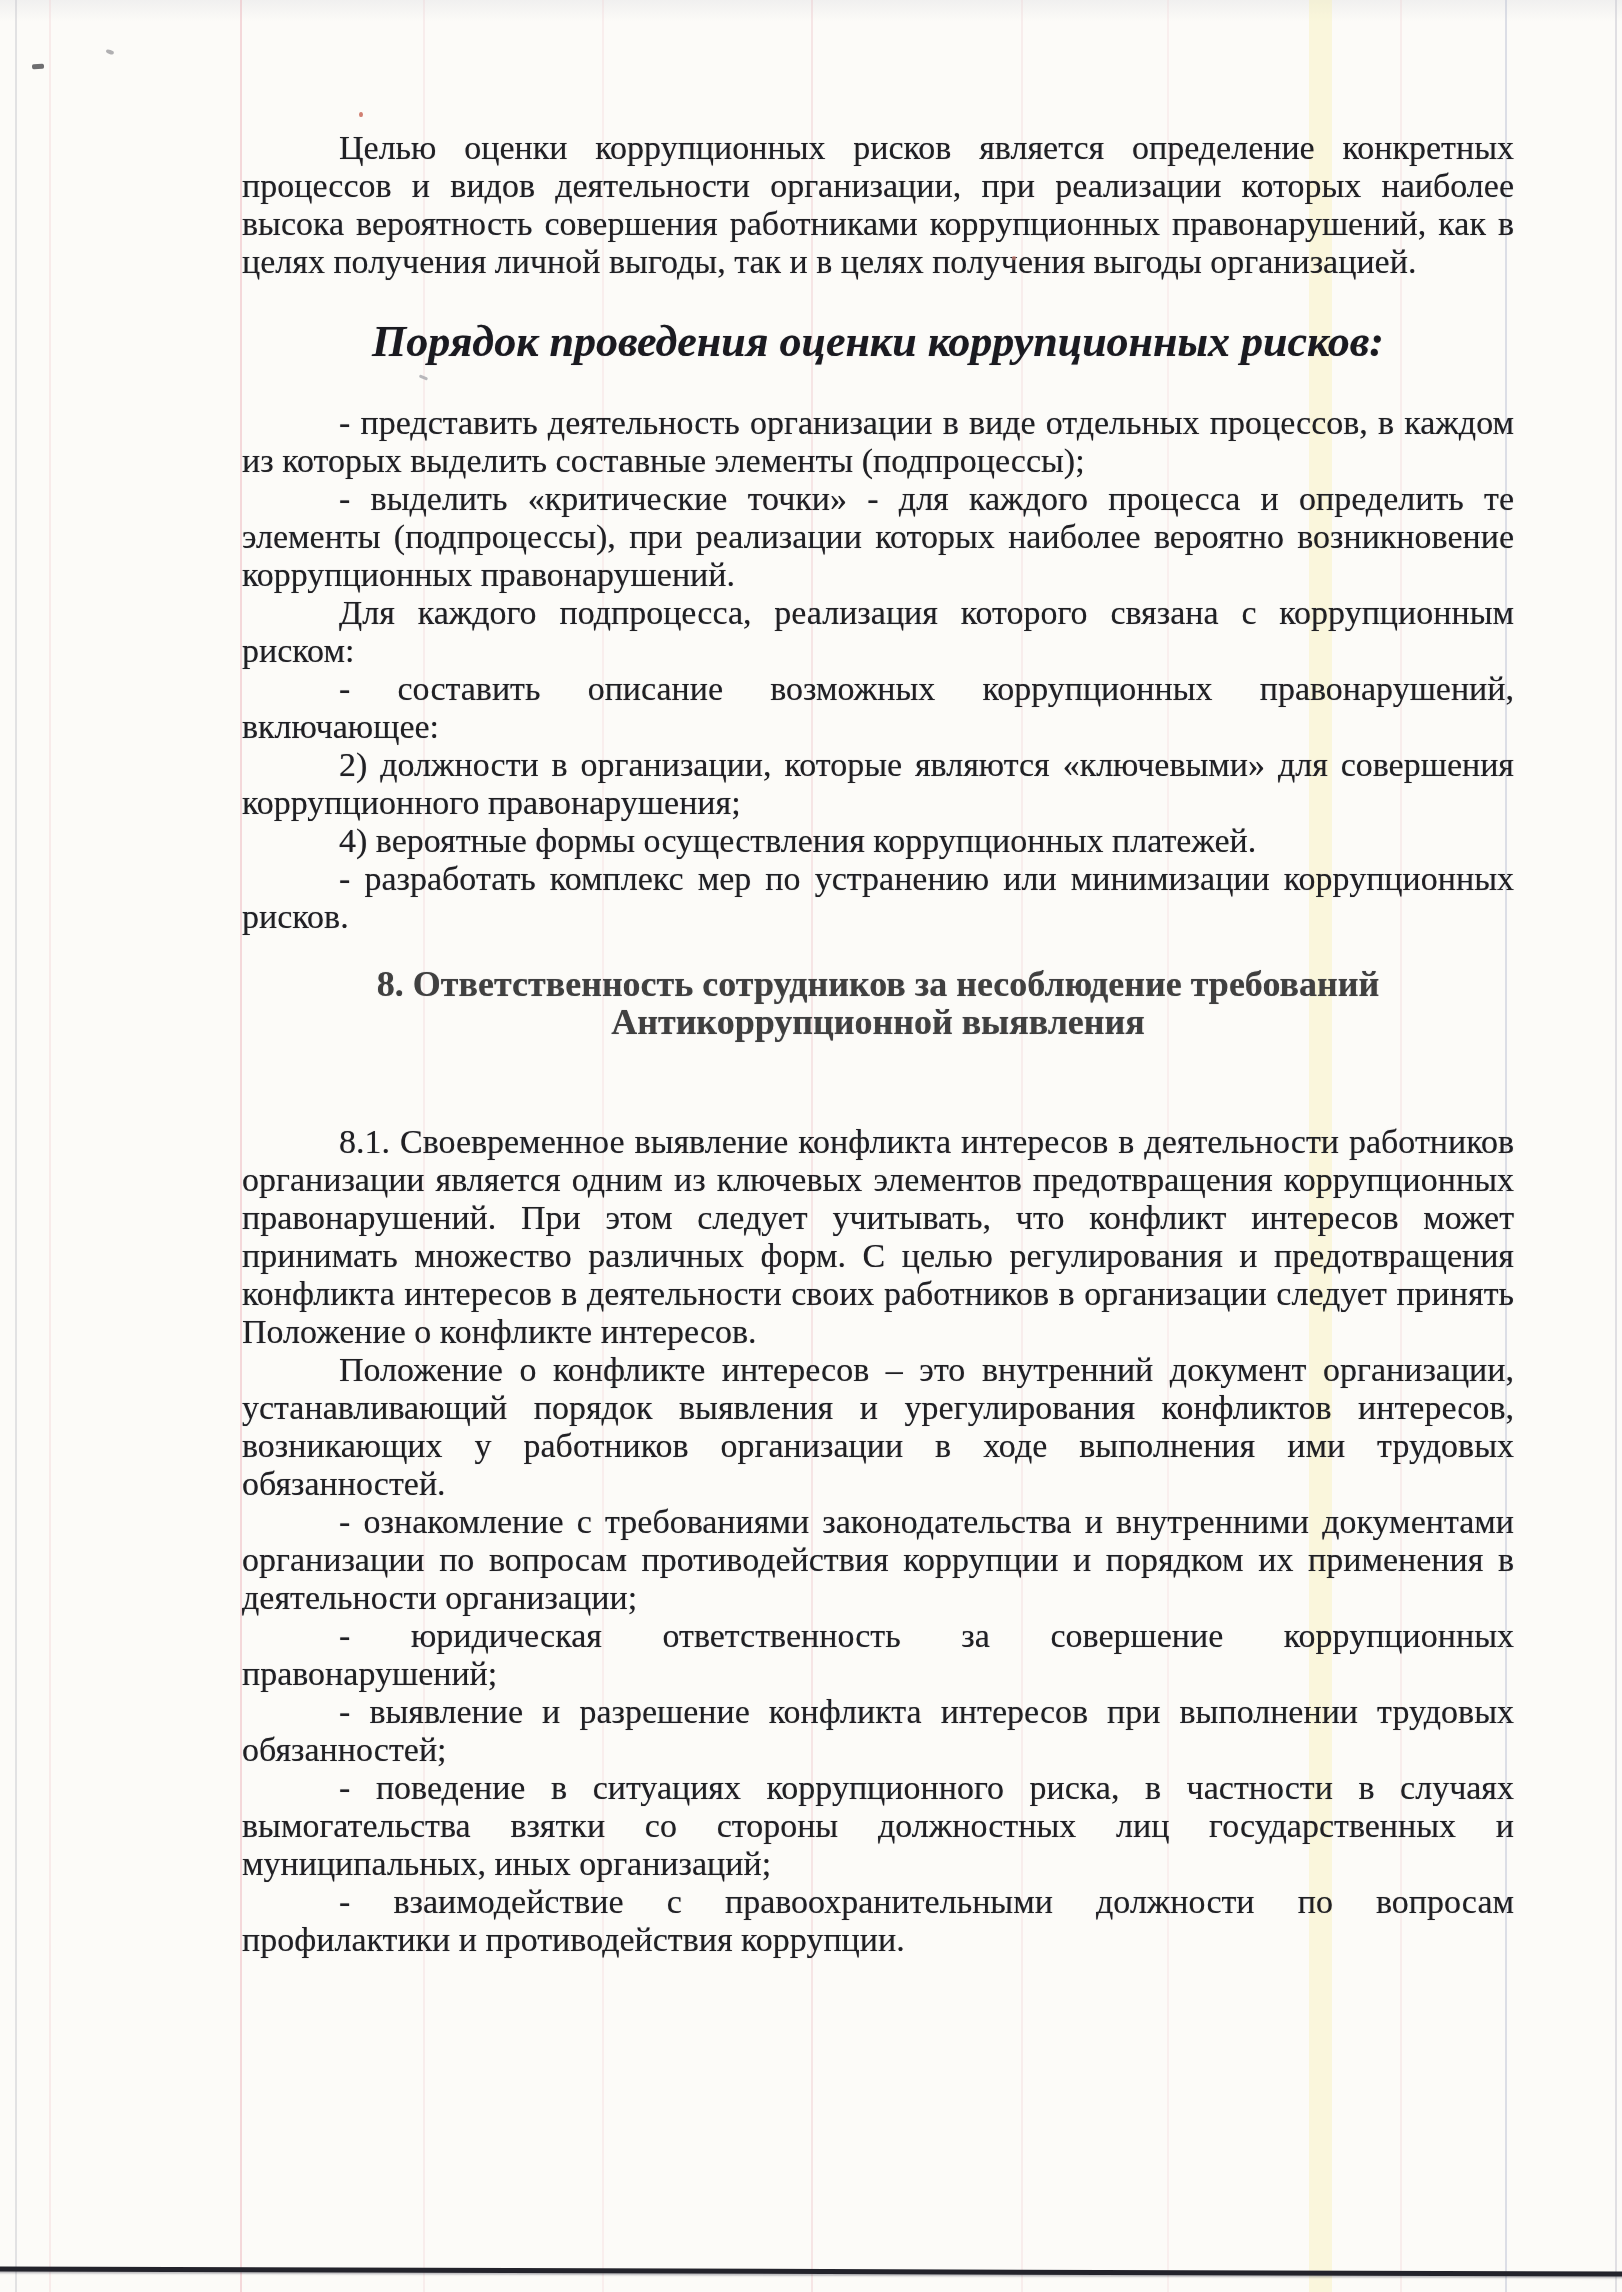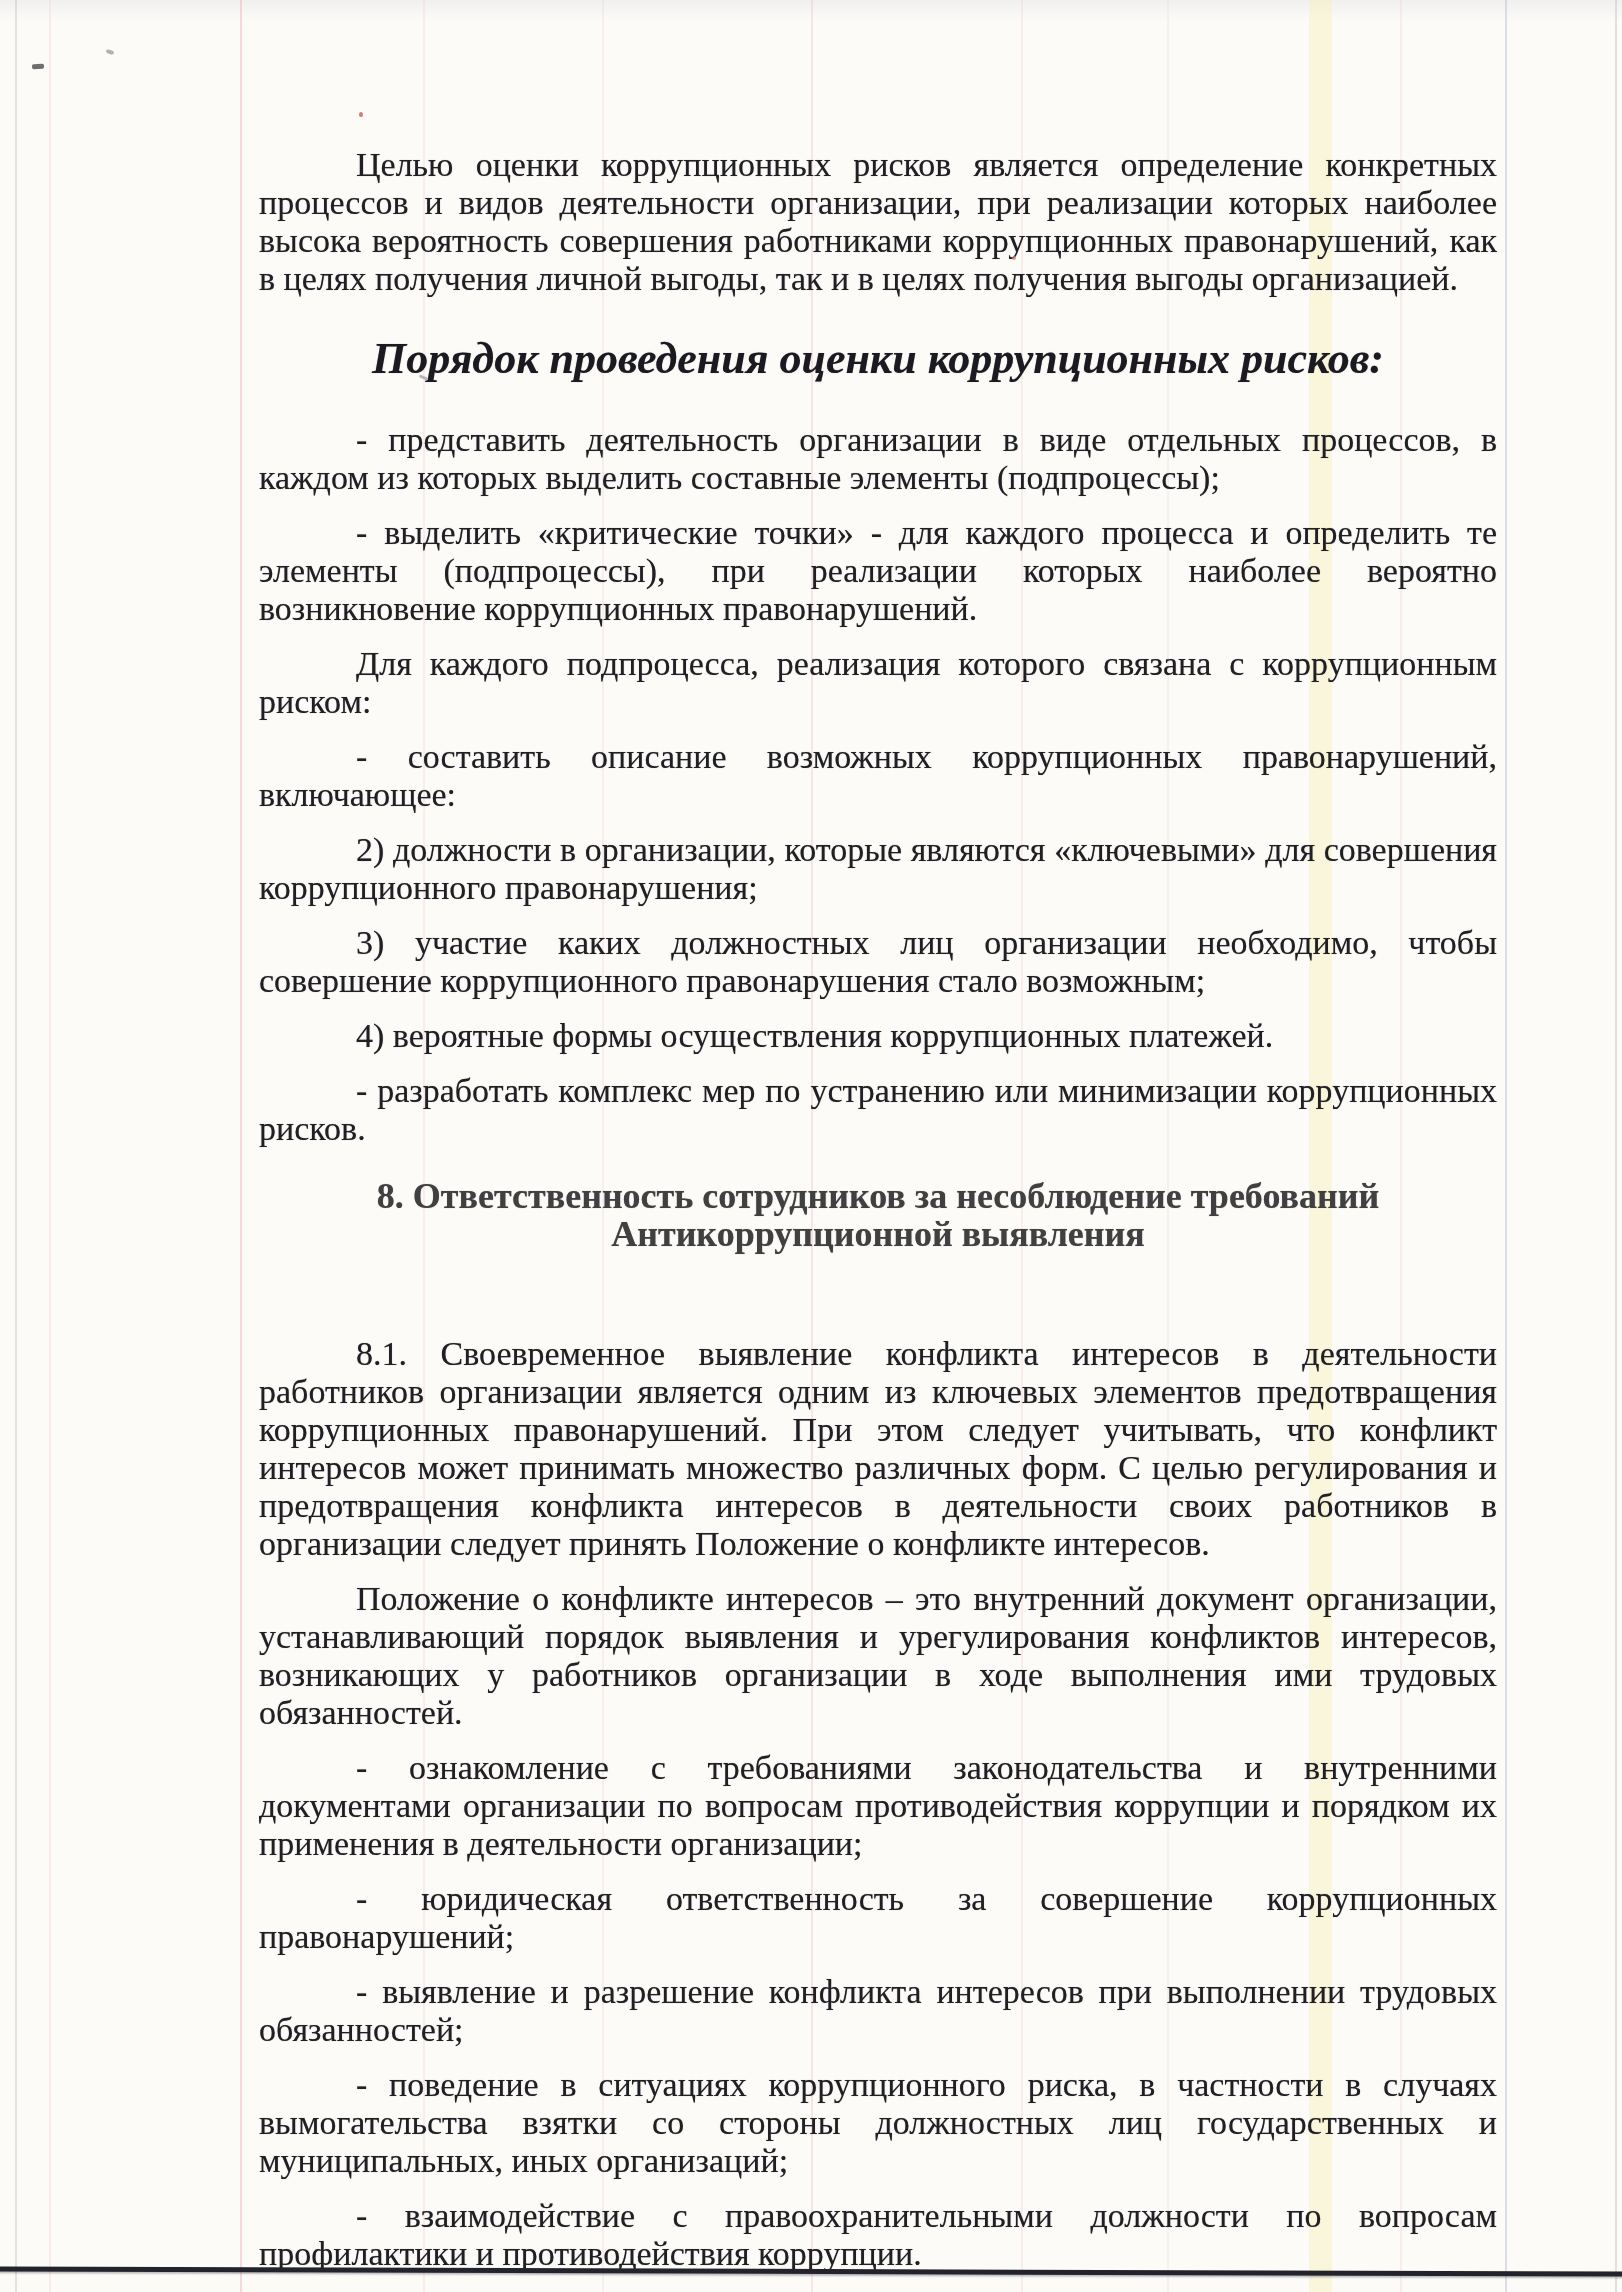--- a/index.html
+++ b/index.html
@@ -45,21 +45,21 @@
   .content {
     position: relative;
     margin: 0 109px 0 242px;
     padding-top: 129px;
     font-size: 34px;
     line-height: 38px;
     text-align: justify;
     text-shadow: 0 0 0.9px rgba(25,25,35,0.45);
   }
   .body {
-    margin: 17px;
+    margin: 0;
     text-indent: 97px;
   }
   .h-italic {
     margin: 41px 0 43px 0;
     text-align: center;
     font-weight: bold;
     font-style: italic;
     font-size: 44px;
     line-height: 39px;
     color: #1a1a20;
@@ -127,21 +127,20 @@
   <div class="streak s12"></div>
 
   <div class="content">
     <p class="body">Целью оценки коррупционных рисков является определение конкретных процессов и видов деятельности организации, при реализации которых наиболее высока вероятность совершения работниками коррупционных правонарушений, как в целях получения личной выгоды, так и в целях получения выгоды организацией.</p>
     <h2 class="h-italic">Порядок проведения оценки коррупционных рисков:</h2>
     <p class="body">- представить деятельность организации в виде отдельных процессов, в каждом из которых выделить составные элементы (подпроцессы);</p>
     <p class="body">- выделить «критические точки» - для каждого процесса и определить те элементы (подпроцессы), при реализации которых наиболее вероятно возникновение коррупционных правонарушений.</p>
     <p class="body">Для каждого подпроцесса, реализация которого связана с коррупционным риском:</p>
     <p class="body">- составить описание возможных коррупционных правонарушений, включающее:</p>
     <p class="body">2) должности в организации, которые являются «ключевыми» для совершения коррупционного правонарушения;</p>
-    <p class="body">3) участие каких должностных лиц организации необходимо, чтобы совершение коррупционного правонарушения стало возможным;</p>
     <p class="body">4) вероятные формы осуществления коррупционных платежей.</p>
     <p class="body">- разработать комплекс мер по устранению или минимизации коррупционных рисков.</p>
     <h2 class="h-bold first">8. Ответственность сотрудников за несоблюдение требований</h2>
     <h2 class="h-bold last">Антикоррупционной выявления</h2>
     <p class="body">8.1. Своевременное выявление конфликта интересов в деятельности работников организации является одним из ключевых элементов предотвращения коррупционных правонарушений. При этом следует учитывать, что конфликт интересов может принимать множество различных форм. С целью регулирования и предотвращения конфликта интересов в деятельности своих работников в организации следует принять Положение о конфликте интересов.</p>
     <p class="body">Положение о конфликте интересов – это внутренний документ организации, устанавливающий порядок выявления и урегулирования конфликтов интересов, возникающих у работников организации в ходе выполнения ими трудовых обязанностей.</p>
     <p class="body">- ознакомление с требованиями законодательства и внутренними документами организации по вопросам противодействия коррупции и порядком их применения в деятельности организации;</p>
     <p class="body">- юридическая ответственность за совершение коррупционных правонарушений;</p>
     <p class="body">- выявление и разрешение конфликта интересов при выполнении трудовых обязанностей;</p>
     <p class="body">- поведение в ситуациях коррупционного риска, в частности в случаях вымогательства взятки со стороны должностных лиц государственных и муниципальных, иных организаций;</p>

